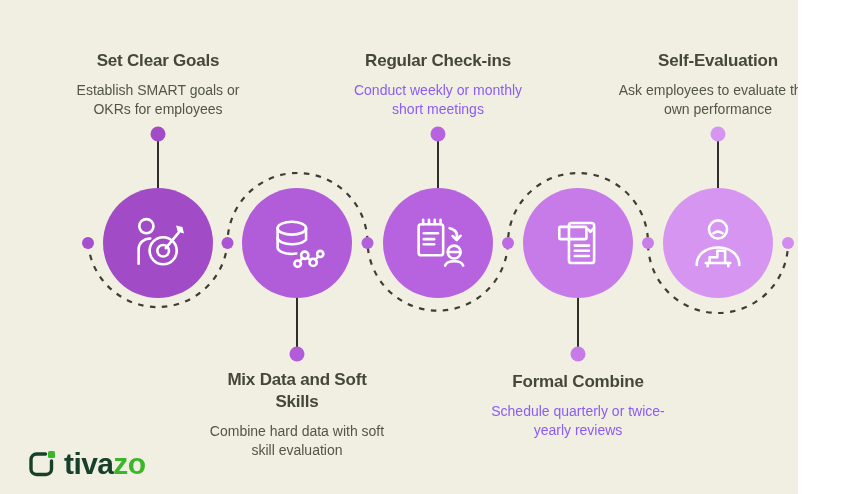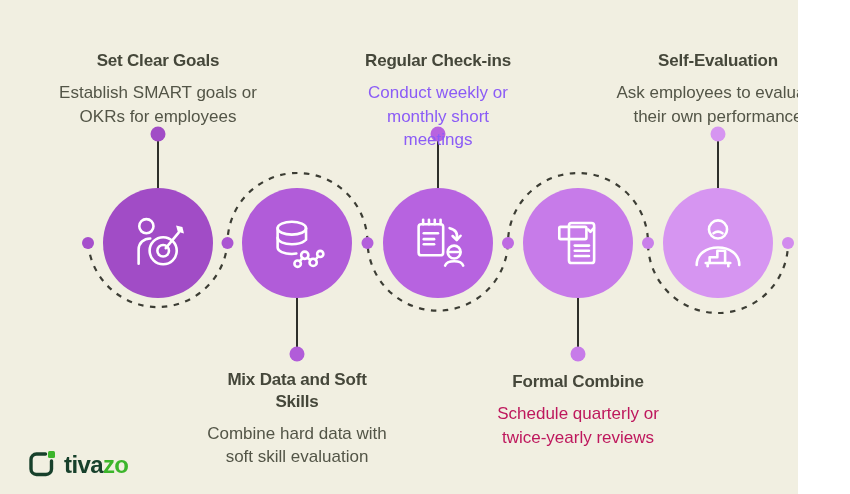--- a/index.html
+++ b/index.html
@@ -20,27 +20,27 @@
   .circle svg{stroke:#ffffff;fill:none;stroke-width:2;stroke-linecap:round;stroke-linejoin:round;}
   .text-block{
     position:absolute;width:220px;text-align:center;
   }
   .step-title{
     margin:0 auto 9px auto;
     font-size:17px;font-weight:700;letter-spacing:-0.2px;line-height:1.28;
   }
   .step-desc{
     margin:0 auto;
-    font-size:17px;line-height:1.4;
+    font-size:14px;line-height:1.4;
   }
   .logo{
     position:absolute;left:27px;bottom:15px;
     display:flex;align-items:center;gap:8px;
   }
-  .logo-text{font-size:24px;font-weight:700;letter-spacing:-0.6px;line-height:1;}
+  .logo-text{font-size:30px;font-weight:700;letter-spacing:-0.6px;line-height:1;}
 </style>
 </head>
 <body>
 
 <div class="canvas" style="background-color: rgb(241, 239, 225);">
 
   <svg class="overlay" width="850" height="494">
     <path class="dashed-path" d="M 88 243 A 70 70 0 0 0 227.5 243 A 70 70 0 0 1 367.5 243 A 70.3 70.3 0 0 0 508 243 A 70 70 0 0 1 648 243 A 70 70 0 0 0 788 243" stroke="#3C3D34"></path>
 
     <line class="stem" x1="158" y1="140" x2="158" y2="190" stroke="#2E2F2A"></line>
@@ -146,21 +146,21 @@
     <p class="step-desc" style="max-width: 205px; color: rgb(83, 85, 71);">Ask employees to evaluate their own performance</p>
   </div>
 
   <div class="text-block" style="left:187px;top:369px;">
     <h2 class="step-title" style="max-width: 165px; color: rgb(69, 71, 58);">Mix Data and Soft Skills</h2>
     <p class="step-desc" style="max-width: 185px; color: rgb(83, 85, 71);">Combine hard data with soft skill evaluation</p>
   </div>
 
   <div class="text-block" style="left:468px;top:371px;">
     <h2 class="step-title" style="color: rgb(69, 71, 58);">Formal Combine</h2>
-    <p class="step-desc" style="max-width: 180px; color: #be185d;">Schedule quarterly or twice-yearly reviews</p>
+    <p class="step-desc" style="max-width: 180px; color: #8b5cf6;">Schedule quarterly or twice-yearly reviews</p>
   </div>
 
   <div class="logo">
     <svg width="29" height="29" viewBox="0 0 29 29">
       <path d="M18.5 4 H9.5 a5.5 5.5 0 0 0 -5.5 5.5 v9.5 a5.5 5.5 0 0 0 5.5 5.5 h9.5 a5.5 5.5 0 0 0 5.5 -5.5 V11" fill="none" stroke-width="3.4" stroke-linecap="round" stroke="#17402B"></path>
       <rect x="21" y="1" width="7" height="7" rx="1.5" fill="#3CB52B"></rect>
     </svg>
     <div class="logo-text">
       <span style="color: rgb(23, 64, 43);">tiva</span><span style="color: rgb(60, 181, 43);">zo</span>
     </div>

